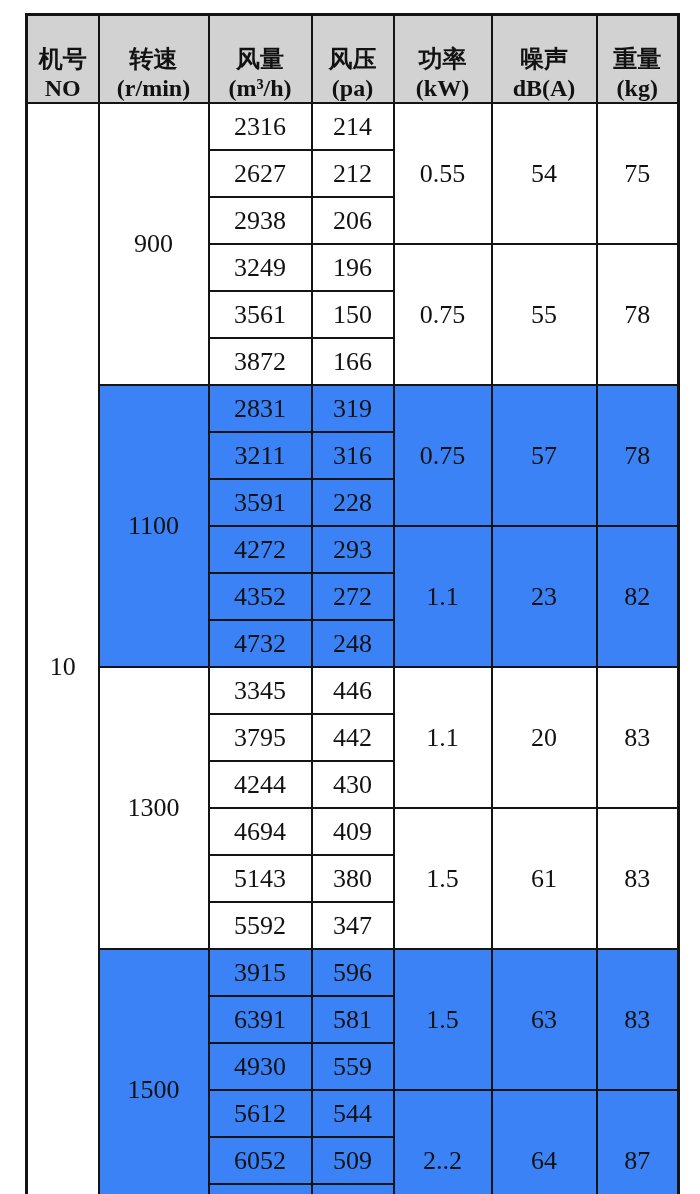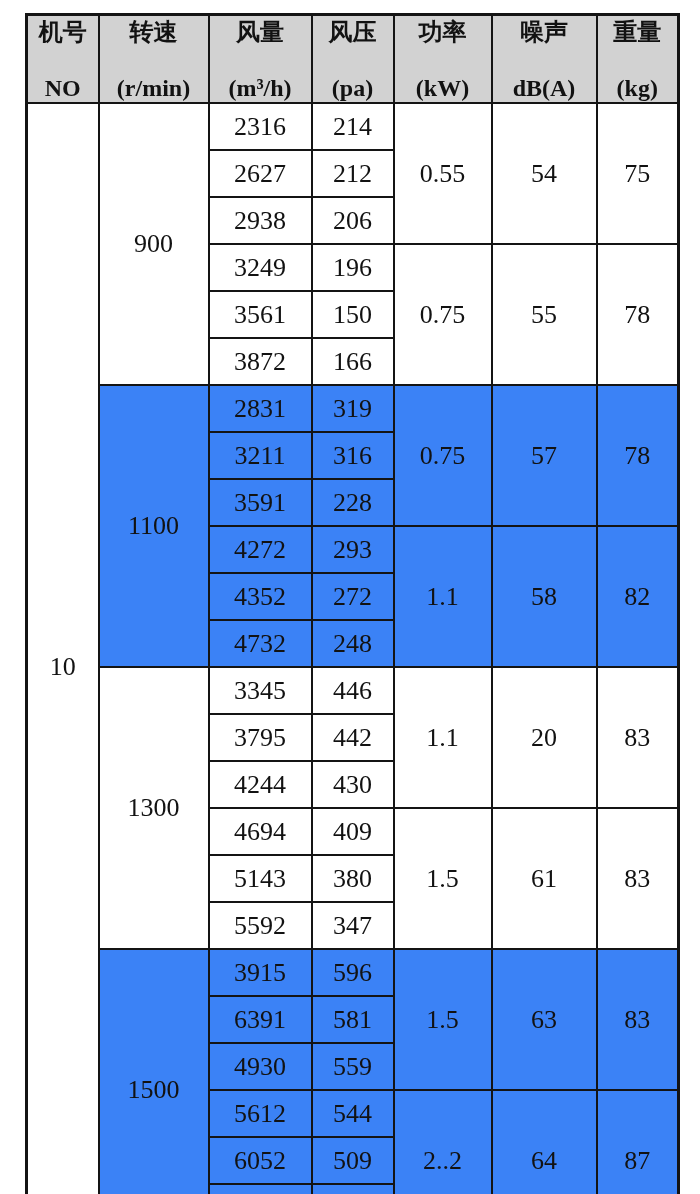--- a/index.html
+++ b/index.html
@@ -37,21 +37,21 @@
   }
   thead th {
     height: 86px;
     background: #d2d2d2;
     font-weight: bold;
     font-size: 24px;
   }
   .th-inner {
     display: flex;
     flex-direction: column;
-    justify-content: space-between;
+    justify-content: flex-end;
     height: 86px;
   }
   tbody td {
     height: 45px;
     font-size: 26px;
     background: #ffffff;
   }
   tbody td.shaded {
     background: #3b82f6;
   }
@@ -162,21 +162,21 @@
           <td class="shaded">316</td>
         </tr>
         <tr>
           <td class="shaded">3591</td>
           <td class="shaded">228</td>
         </tr>
         <tr>
           <td class="shaded">4272</td>
           <td class="shaded">293</td>
           <td rowspan="3" class="shaded">1.1</td>
-          <td rowspan="3" class="shaded">58</td>
+          <td rowspan="3" class="shaded">23</td>
           <td rowspan="3" class="shaded">82</td>
         </tr>
         <tr>
           <td class="shaded">4352</td>
           <td class="shaded">272</td>
         </tr>
         <tr>
           <td class="shaded">4732</td>
           <td class="shaded">248</td>
         </tr>

